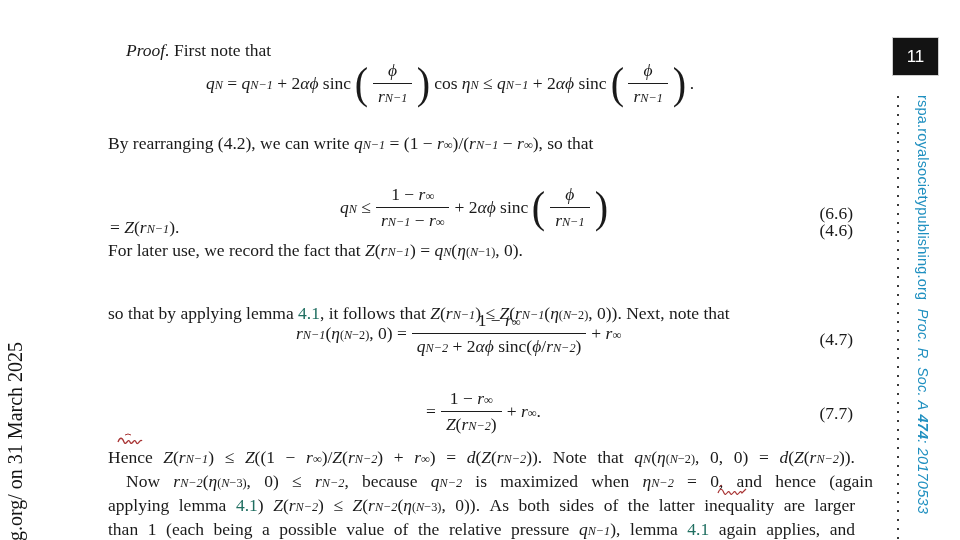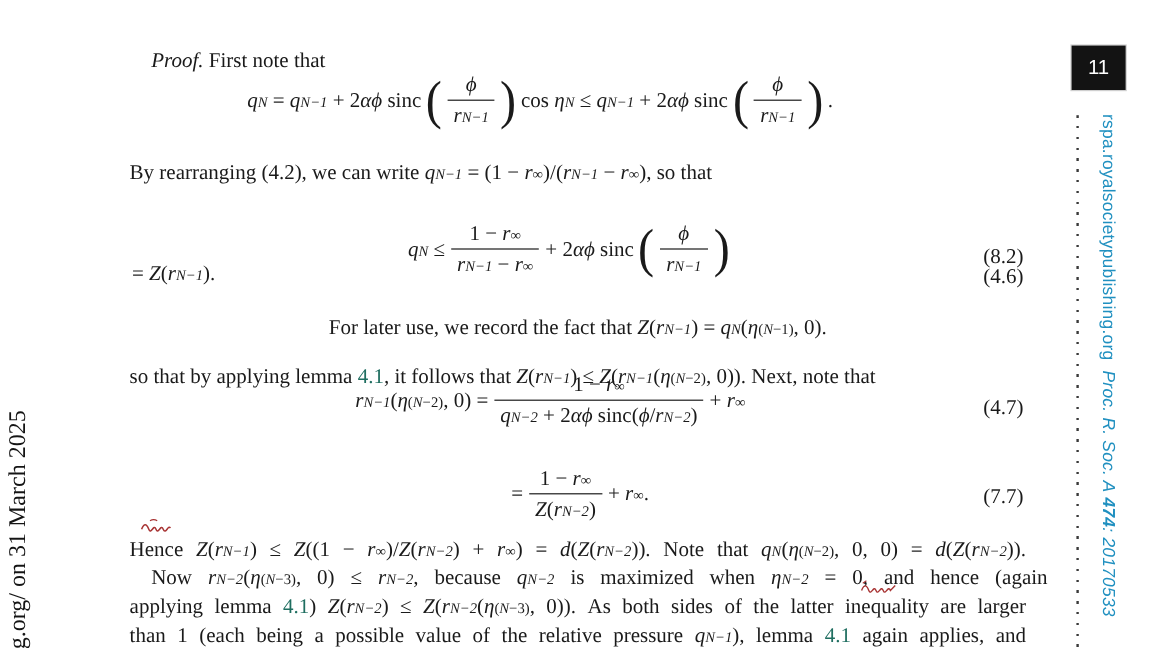--- a/index.html
+++ b/index.html
@@ -96,31 +96,31 @@
         <span class="den"><i>r<sub>N−1</sub></i> − <i>r</i><sub>∞</sub></span>
       </span>
       <span class="eq-seg">+ 2<i>αϕ</i> sinc</span>
       <span class="bp">(</span>
       <span class="frac">
         <span class="num"><i>ϕ</i></span>
         <span class="den"><i>r<sub>N−1</sub></i></span>
       </span>
       <span class="bp">)</span>
     </div>
-    <span class="eq-num">(8.2)</span>
+    <span class="eq-num">(6.6)</span>
   </div>
 
   <div class="block" style="top:217px; height:26px;">
     <div class="eq-row" style="text-align:center;">
       <span class="eq-seg">= <i>Z</i>(<i>r<sub>N−1</sub></i>).</span>
     </div>
     <span class="eq-num">(4.6)</span>
   </div>
 
-  <div class="block" style="top:260px;text-align:center;">For later use, we record the fact that <i>Z</i>(<i>r<sub>N−1</sub></i>) = <i>q<sub>N</sub></i>(<i>η</i><sup>(<i>N</i>−1)</sup>, 0).</div>
+  <div class="block" style="top:238px;">For later use, we record the fact that <i>Z</i>(<i>r<sub>N−1</sub></i>) = <i>q<sub>N</sub></i>(<i>η</i><sup>(<i>N</i>−1)</sup>, 0).</div>
   <div class="block" style="top:301px;">so that by applying lemma <span class="link">4.1</span>, it follows that <i>Z</i>(<i>r<sub>N−1</sub></i>) ≤ <i>Z</i>(<i>r<sub>N−1</sub></i>(<i>η</i><sup>(<i>N</i>−2)</sup>, 0)). Next, note that</div>
 
   <div class="block" style="top:310px; height:58px;">
     <div class="eq-row" style="margin-left:186px;">
       <span class="eq-seg"><i>r<sub>N−1</sub></i>(<i>η</i><sup>(<i>N</i>−2)</sup>, 0) =</span>
       <span class="frac">
         <span class="num">1 − <i>r</i><sub>∞</sub></span>
         <span class="den"><i>q<sub>N−2</sub></i> + 2<i>αϕ</i> sinc(<i>ϕ</i>/<i>r<sub>N−2</sub></i>)</span>
       </span>
       <span class="eq-seg">+ <i>r</i><sub>∞</sub></span>

